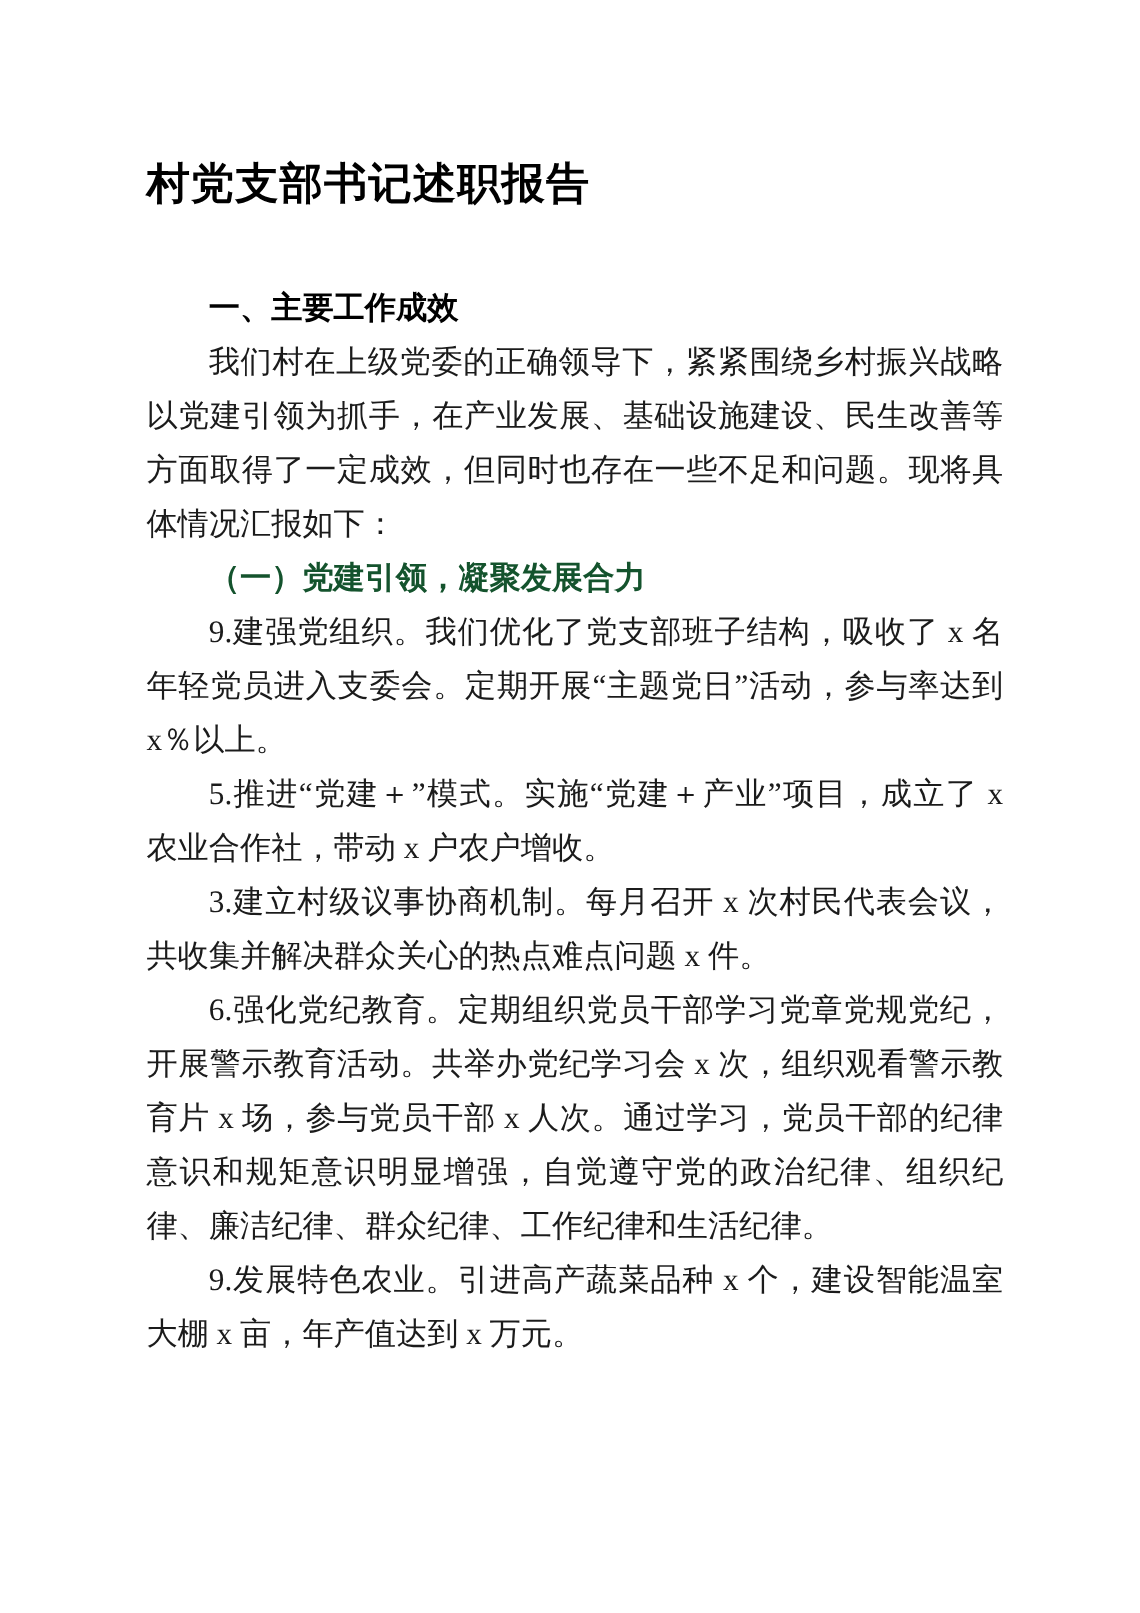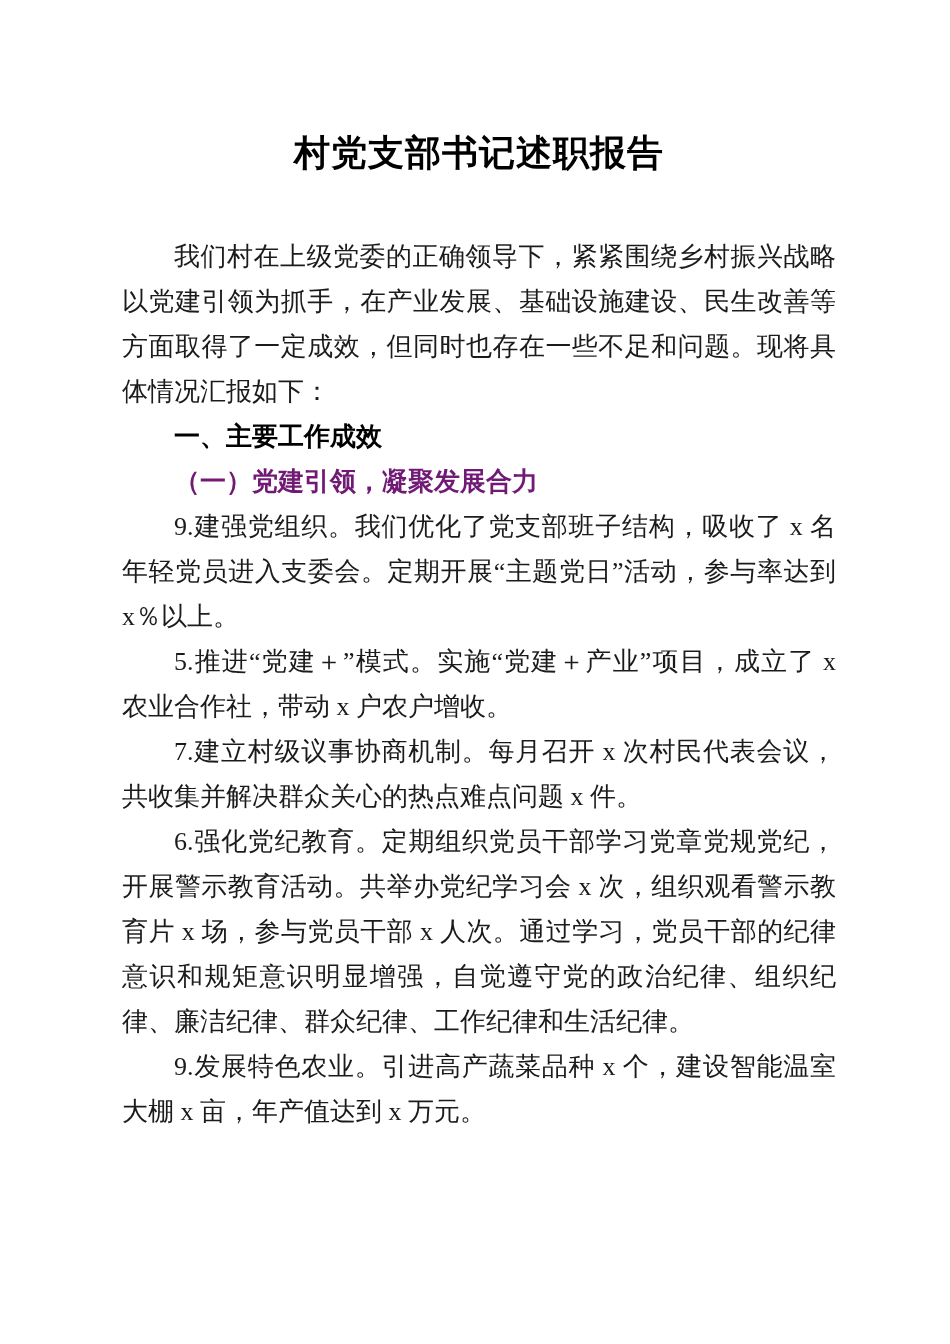--- a/index.html
+++ b/index.html
@@ -16,21 +16,21 @@
     padding: 128px 114px 0 122px;
     overflow: hidden;
   }
   .doc-title {
     font-family: "Liberation Serif", serif;
     font-weight: bold;
     font-size: 36px;
     line-height: 50px;
     letter-spacing: 1px;
     color: #000000;
-    text-align: center;
+    text-align: left;
     margin: 0 0 56px 0;
   }
   .doc-body {
     width: 714px;
   }
   .para {
     font-family: "Liberation Serif", serif;
     font-size: 26px;
     line-height: 45px;
     color: #1b1b1b;
@@ -40,32 +40,32 @@
     word-break: break-all;
   }
   .para.heading1 {
     font-family: "Liberation Sans", sans-serif;
     font-weight: bold;
     color: #000000;
     text-align: left;
   }
   .para.heading2 {
     font-weight: bold;
-    color: #701a75;
+    color: #14532d;
     text-align: left;
   }
 </style>
 </head>
 <body>
 
 <div class="page">
   <h1 class="doc-title">村党支部书记述职报告</h1>
   <div class="doc-body" id="doc-body">
+      <p class="para heading1">一、主要工作成效</p>
       <p class="para body">我们村在上级党委的正确领导下，紧紧围绕乡村振兴战略以党建引领为抓手，在产业发展、基础设施建设、民生改善等方面取得了一定成效，但同时也存在一些不足和问题。现将具体情况汇报如下：</p>
-      <p class="para heading1">一、主要工作成效</p>
       <p class="para heading2">（一）党建引领，凝聚发展合力</p>
       <p class="para body">9.建强党组织。我们优化了党支部班子结构，吸收了 x 名年轻党员进入支委会。定期开展“主题党日”活动，参与率达到 x％以上。</p>
       <p class="para body">5.推进“党建＋”模式。实施“党建＋产业”项目，成立了 x 农业合作社，带动 x 户农户增收。</p>
-      <p class="para body">7.建立村级议事协商机制。每月召开 x 次村民代表会议，共收集并解决群众关心的热点难点问题 x 件。</p>
+      <p class="para body">3.建立村级议事协商机制。每月召开 x 次村民代表会议，共收集并解决群众关心的热点难点问题 x 件。</p>
       <p class="para body">6.强化党纪教育。定期组织党员干部学习党章党规党纪，开展警示教育活动。共举办党纪学习会 x 次，组织观看警示教育片 x 场，参与党员干部 x 人次。通过学习，党员干部的纪律意识和规矩意识明显增强，自觉遵守党的政治纪律、组织纪律、廉洁纪律、群众纪律、工作纪律和生活纪律。</p>
       <p class="para body">9.发展特色农业。引进高产蔬菜品种 x 个，建设智能温室大棚 x 亩，年产值达到 x 万元。</p>
     </div>
 </div>
 
 </body></html>

